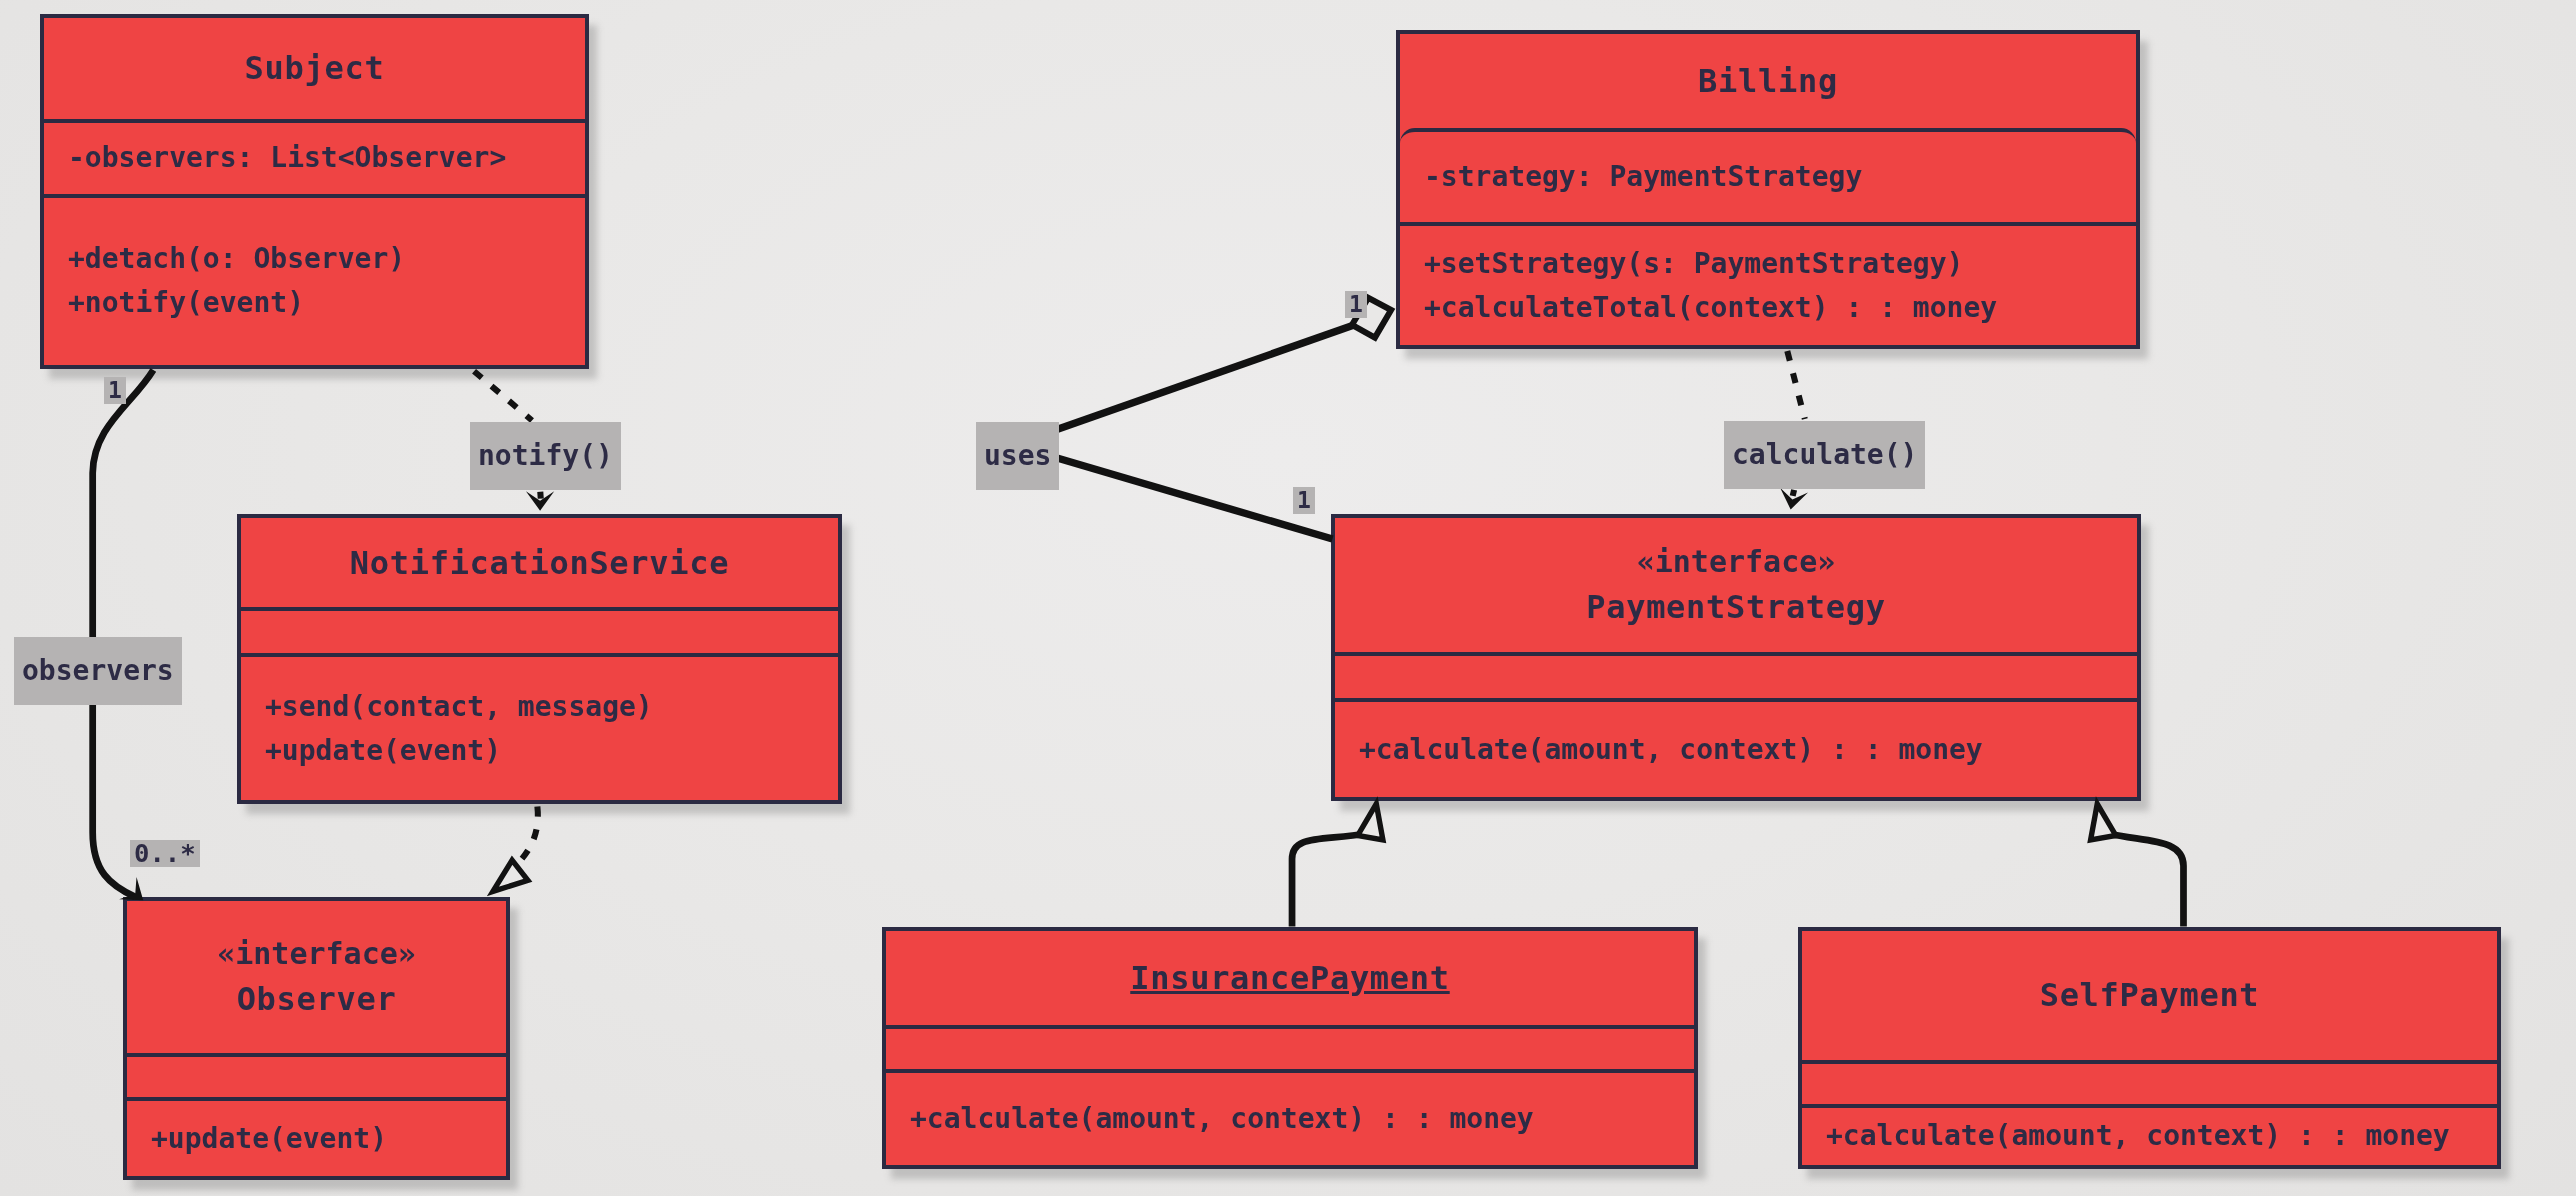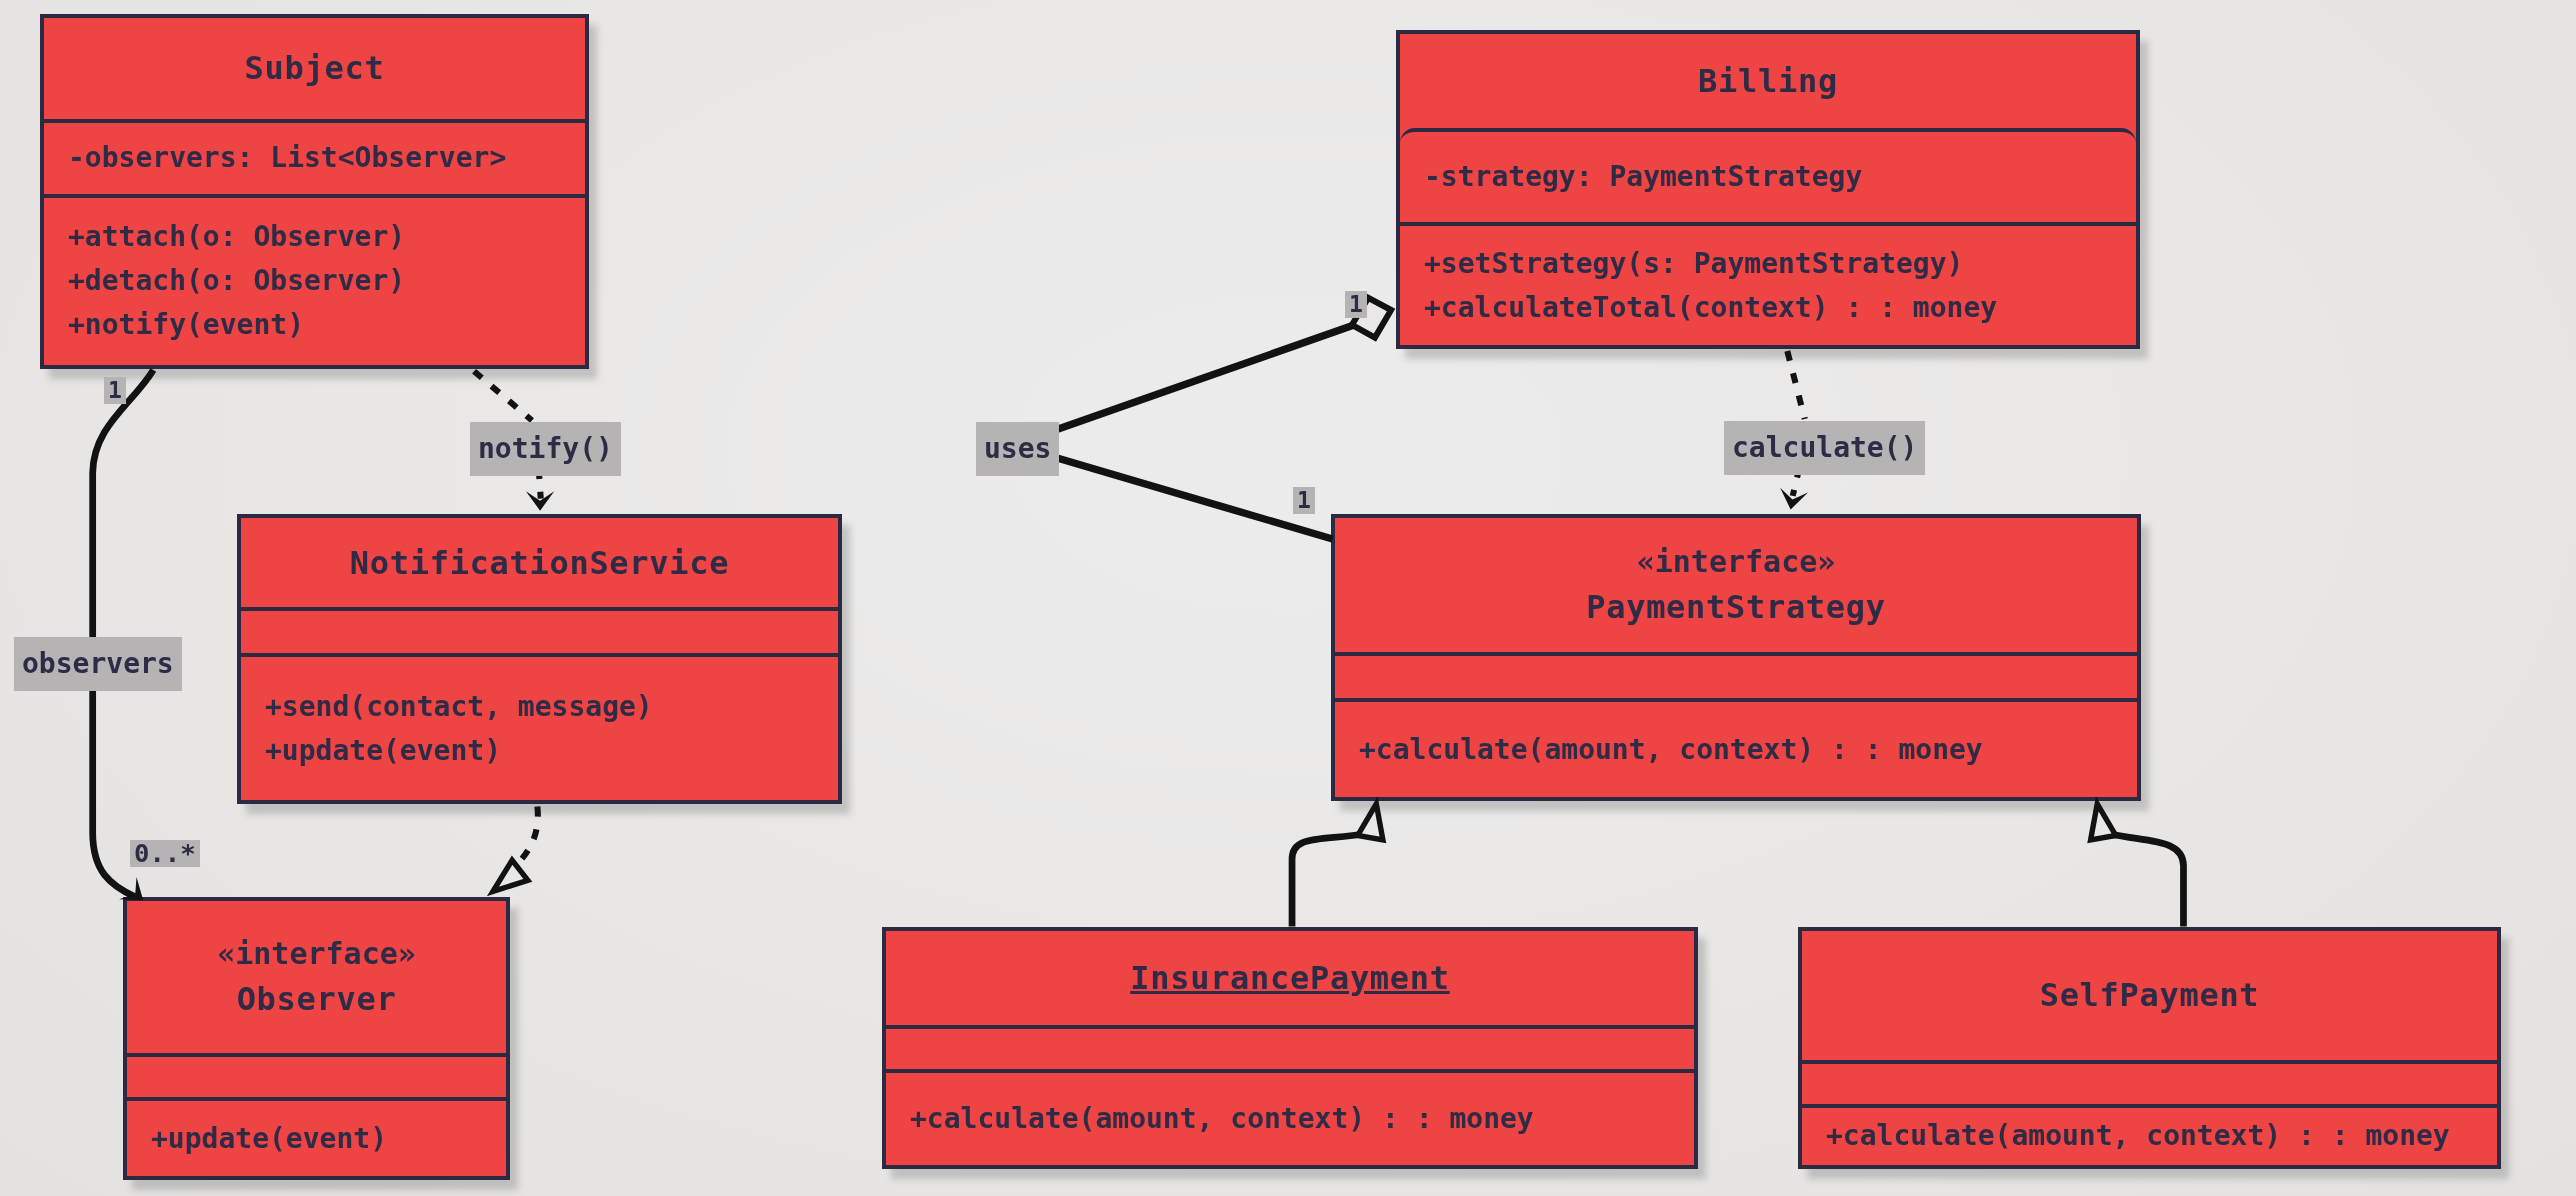--- a/index.html
+++ b/index.html
@@ -47,21 +47,21 @@
   #insurance .attr-comp{height:44px;}
   #self{left:1798px;top:927px;width:703px;height:242px;}
   #self .title-comp{height:129px;}
   #self .attr-comp{height:44px;}
 
   
   .chip{
     position:absolute;z-index:4;background:#b5b3b3;color:#2d2b45;
     font-weight:bold;white-space:nowrap;
   }
-  .chip.big{font-size:28px;line-height:36px;padding:9px 8px;}
+  .chip.big{font-size:28px;line-height:36px;padding:16px 8px;}
   .chip.small{font-size:23px;line-height:24px;padding:1.3px 4px;}
   #chip-notify{left:470px;top:422px;}
   #chip-uses{left:976px;top:422px;}
   #chip-calculate{left:1724px;top:421px;}
   #chip-observers{left:14px;top:637px;}
   #chip-mult-subject{left:104px;top:377px;}
   #chip-mult-observer{left:130px;top:840px;font-size:25.6px;}
   #chip-mult-billing{left:1345px;top:291px;}
   #chip-mult-strategy{left:1293px;top:487px;}
 </style>
@@ -71,21 +71,20 @@
 <div id="stage">
 
   <div class="uml-box" id="subject">
     <div class="comp title-comp">
       <div class="cname">Subject</div>
     </div>
     <div class="comp attr-comp">
       <div class="member">-observers: List&lt;Observer&gt;</div>
     </div>
     <div class="comp meth-comp">
-      <div class="member">+attach(o: Observer)</div>
       <div class="member">+detach(o: Observer)</div>
       <div class="member">+notify(event)</div>
     </div>
   </div>
 
   <div class="uml-box" id="billing">
     <div class="comp title-comp">
       <div class="cname">Billing</div>
     </div>
     <div class="comp attr-comp">

